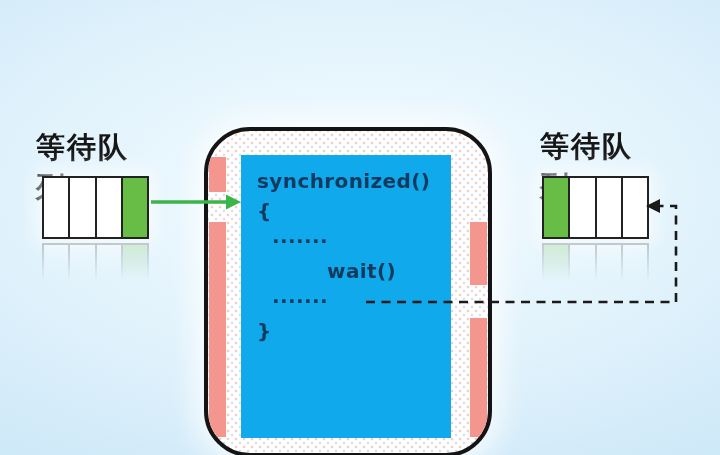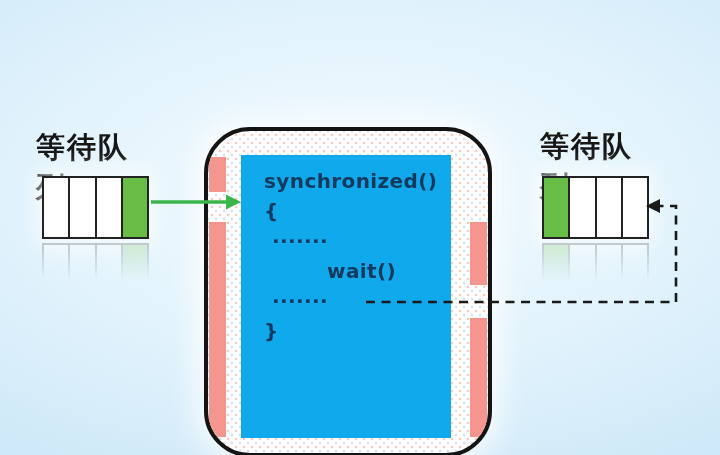--- a/index.html
+++ b/index.html
@@ -55,21 +55,21 @@
   .tab-r2{right:1px; top:187px; height:119px;}
   .code-block{
     position:absolute; left:33px; top:24px; width:210px; height:283px;
     background:var(--code-bg); padding-top:11px;
   }
   .code-line{
     height:30px; line-height:30px; font-size:20px; font-weight:600;
     letter-spacing:.4px; color:var(--code-text); white-space:pre;
     font-family:"DejaVu Sans", sans-serif;
   }
-  .ind0{padding-left:23px;} .ind1{padding-left:31px;} .ind2{padding-left:49px;margin-left:37px;}
+  .ind0{padding-left:16px;} .ind1{padding-left:31px;} .ind2{padding-left:49px;margin-left:37px;}
   
   .overlay{position:absolute; left:0; top:0; width:720px; height:455px; pointer-events:none; z-index:5;}
 </style>
 </head>
 <body>
 
 <div class="stage">
 
   <div id="lq-label" class="queue-label">等待队列</div>
   <div id="lq" class="queue">

